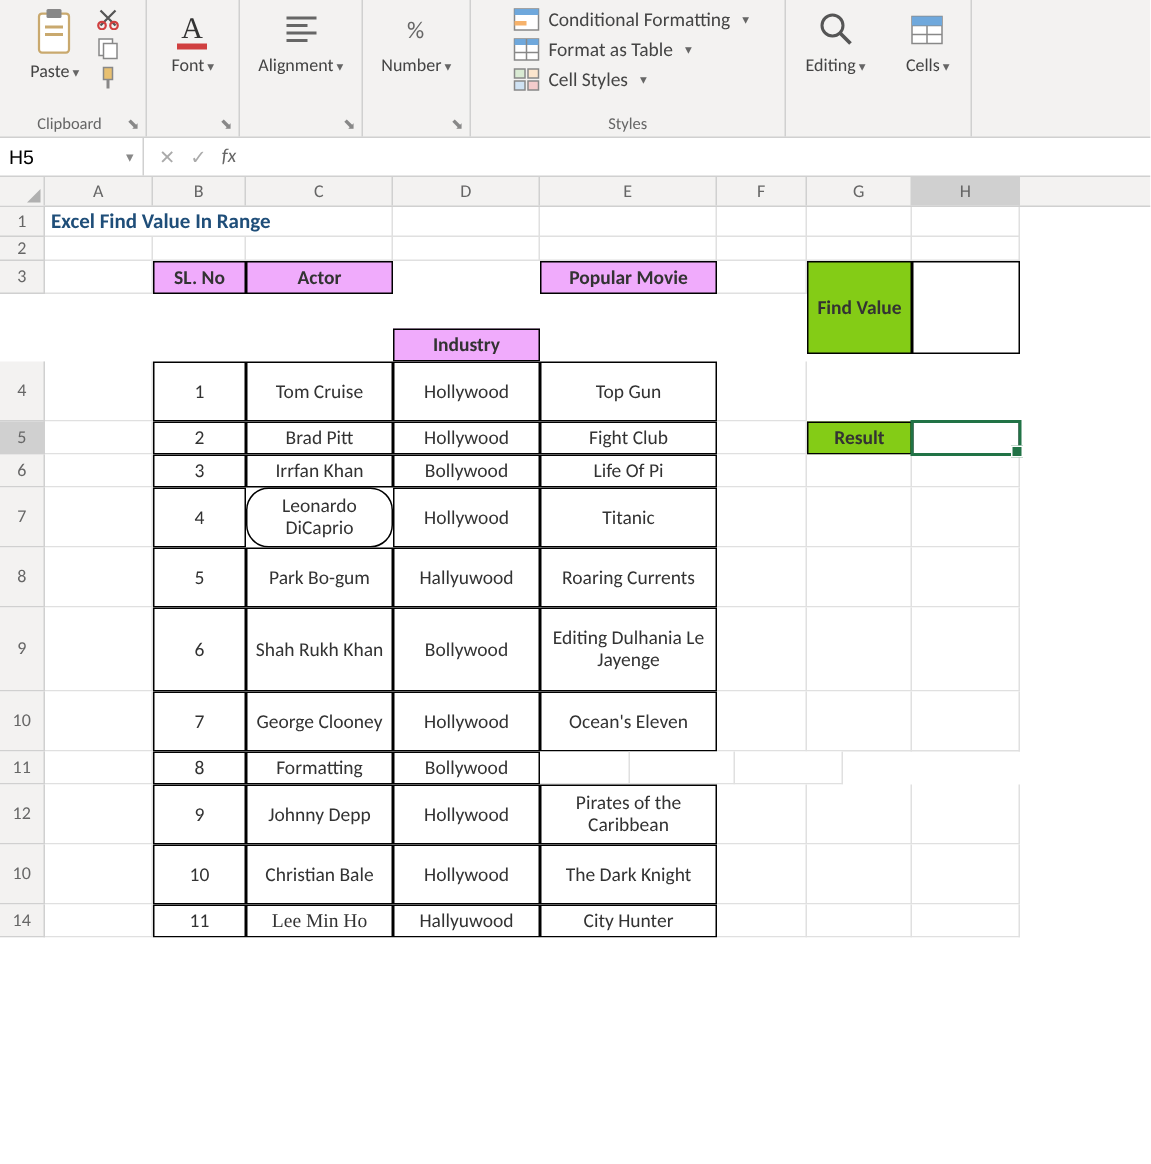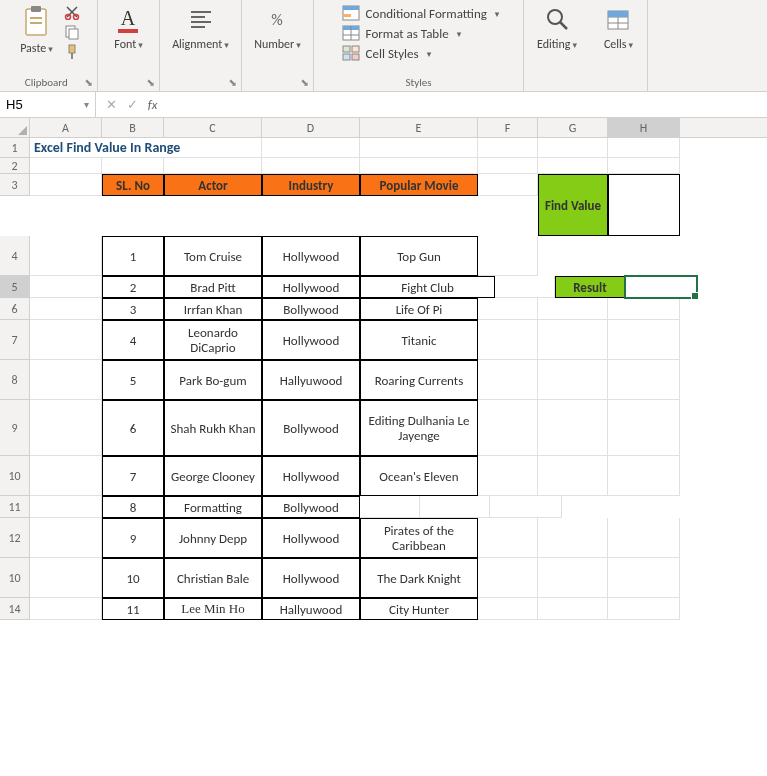--- a/index.html
+++ b/index.html
@@ -37,21 +37,21 @@
 .ch { border-right: 1px solid #d0d0d0; text-align: center; font-size: 12px; color: #666; line-height: 20px; cursor: pointer; }
 .ch.sel { background: #d0d0d0; }
 .row { display: flex; }
 .rh { width: 30px; border-right: 1px solid #d0d0d0; border-bottom: 1px solid #d0d0d0; background: #f3f2f1; text-align: center; font-size: 12px; color: #666; display: flex; align-items: center; justify-content: center; cursor: pointer; }
 .rh.sel { background: #d0d0d0; }
 .cell { border-right: 1px solid #e0e0e0; border-bottom: 1px solid #e0e0e0; display: flex; align-items: center; justify-content: center; text-align: center; padding: 2px 4px; position: relative; background: #fff; }
 .title-cell { justify-content: flex-start; font-weight: bold; color: #1f4e79; font-size: 14px; }
 
 
 .dt { border: 1px solid #000 !important; }
-.dt-head { background: #f97316; font-weight: bold; border: 1px solid #000 !important; text-align: right; }
+.dt-head { background: #f0abfc; font-weight: bold; border: 1px solid #000 !important; text-align: right; }
 .ft-head { background: #84cc16; font-weight: bold; border: 1px solid #000 !important; }
 .ft-cell { border: 1px solid #000 !important; }
 
 
 .active { outline: 2px solid #217346; outline-offset: -1px; z-index: 2; }
 .active::after { content: ""; position: absolute; right: -3px; bottom: -3px; width: 6px; height: 6px; background: #217346; border: 1px solid #fff; }
 
 svg { display: block; }
 </style>
 </head>
@@ -245,62 +245,62 @@
         <div class="cell" style="width: 118px; height: 16px;"></div>
         <div class="cell" style="width: 60px; height: 16px;"></div>
         <div class="cell" style="width: 70px; height: 16px;"></div>
         <div class="cell" style="width: 72px; height: 16px;"></div>
       </div>
       <div class="row">
         <div class="rh" style="height: 22px;">3</div>
         <div class="cell" style="width: 72px; height: 22px;"></div>
         <div class="cell dt-head" style="width: 62px; height: 22px;">SL. No</div>
         <div class="cell dt-head" style="width: 98px; height: 22px;">Actor</div>
-        <div class="cell dt-head" style="width: 98px; height: 22px;">Industry</div>
+        <div class="cell dt-head" style="width: 98px; height: 22px; margin-top: 45px;">Industry</div>
         <div class="cell dt-head" style="width: 118px; height: 22px;">Popular Movie</div>
         <div class="cell" style="width: 60px; height: 22px;"></div>
         <div class="cell ft-head" style="width: 70px; height: 62px;">Find Value</div>
         <div class="cell ft-cell" style="width: 72px; height: 62px;"></div>
       </div>
       <div class="row">
         <div class="rh" style="height: 40px;">4</div>
         <div class="cell" style="width: 72px; height: 40px;"></div>
         <div class="cell dt" style="width: 62px; height: 40px;">1</div>
         <div class="cell dt" style="width: 98px; height: 40px;">Tom Cruise</div>
         <div class="cell dt" style="width: 98px; height: 40px;">Hollywood</div>
         <div class="cell dt" style="width: 118px; height: 40px;">Top Gun</div>
         <div class="cell" style="width: 60px; height: 40px;"></div>
       </div>
       <div class="row">
         <div class="rh sel" style="height: 22px;">5</div>
         <div class="cell" style="width: 72px; height: 22px;"></div>
         <div class="cell dt" style="width: 62px; height: 22px;">2</div>
         <div class="cell dt" style="width: 98px; height: 22px;">Brad Pitt</div>
         <div class="cell dt" style="width: 98px; height: 22px;">Hollywood</div>
-        <div class="cell dt" style="width: 135px; height: 22px;">Fight Club</div>
+        <div class="cell dt" style="width: 118px; height: 22px;">Fight Club</div>
         <div class="cell" style="width: 60px; height: 22px;"></div>
         <div class="cell ft-head" style="width: 70px; height: 22px;">Result</div>
         <div class="cell ft-cell active" style="width: 72px; height: 22px;"></div>
       </div>
       <div class="row">
         <div class="rh" style="height: 22px;">6</div>
         <div class="cell" style="width: 72px; height: 22px;"></div>
         <div class="cell dt" style="width: 62px; height: 22px;">3</div>
         <div class="cell dt" style="width: 98px; height: 22px;">Irrfan Khan</div>
         <div class="cell dt" style="width: 98px; height: 22px;">Bollywood</div>
         <div class="cell dt" style="width: 118px; height: 22px;">Life Of Pi</div>
         <div class="cell" style="width: 60px; height: 22px;"></div>
         <div class="cell" style="width: 70px; height: 22px;"></div>
         <div class="cell" style="width: 72px; height: 22px;"></div>
       </div>
       <div class="row">
         <div class="rh" style="height: 40px;">7</div>
         <div class="cell" style="width: 72px; height: 40px;"></div>
         <div class="cell dt" style="width: 62px; height: 40px;">4</div>
-        <div class="cell dt" style="width: 98px; height: 40px;">Leonardo DiCaprio</div>
+        <div class="cell dt" style="width: 98px; height: 40px; border-radius: 15px;">Leonardo DiCaprio</div>
         <div class="cell dt" style="width: 98px; height: 40px;">Hollywood</div>
         <div class="cell dt" style="width: 118px; height: 40px;">Titanic</div>
         <div class="cell" style="width: 60px; height: 40px;"></div>
         <div class="cell" style="width: 70px; height: 40px;"></div>
         <div class="cell" style="width: 72px; height: 40px;"></div>
       </div>
       <div class="row">
         <div class="rh" style="height: 40px;">8</div>
         <div class="cell" style="width: 72px; height: 40px;"></div>
         <div class="cell dt" style="width: 62px; height: 40px;">5</div>

